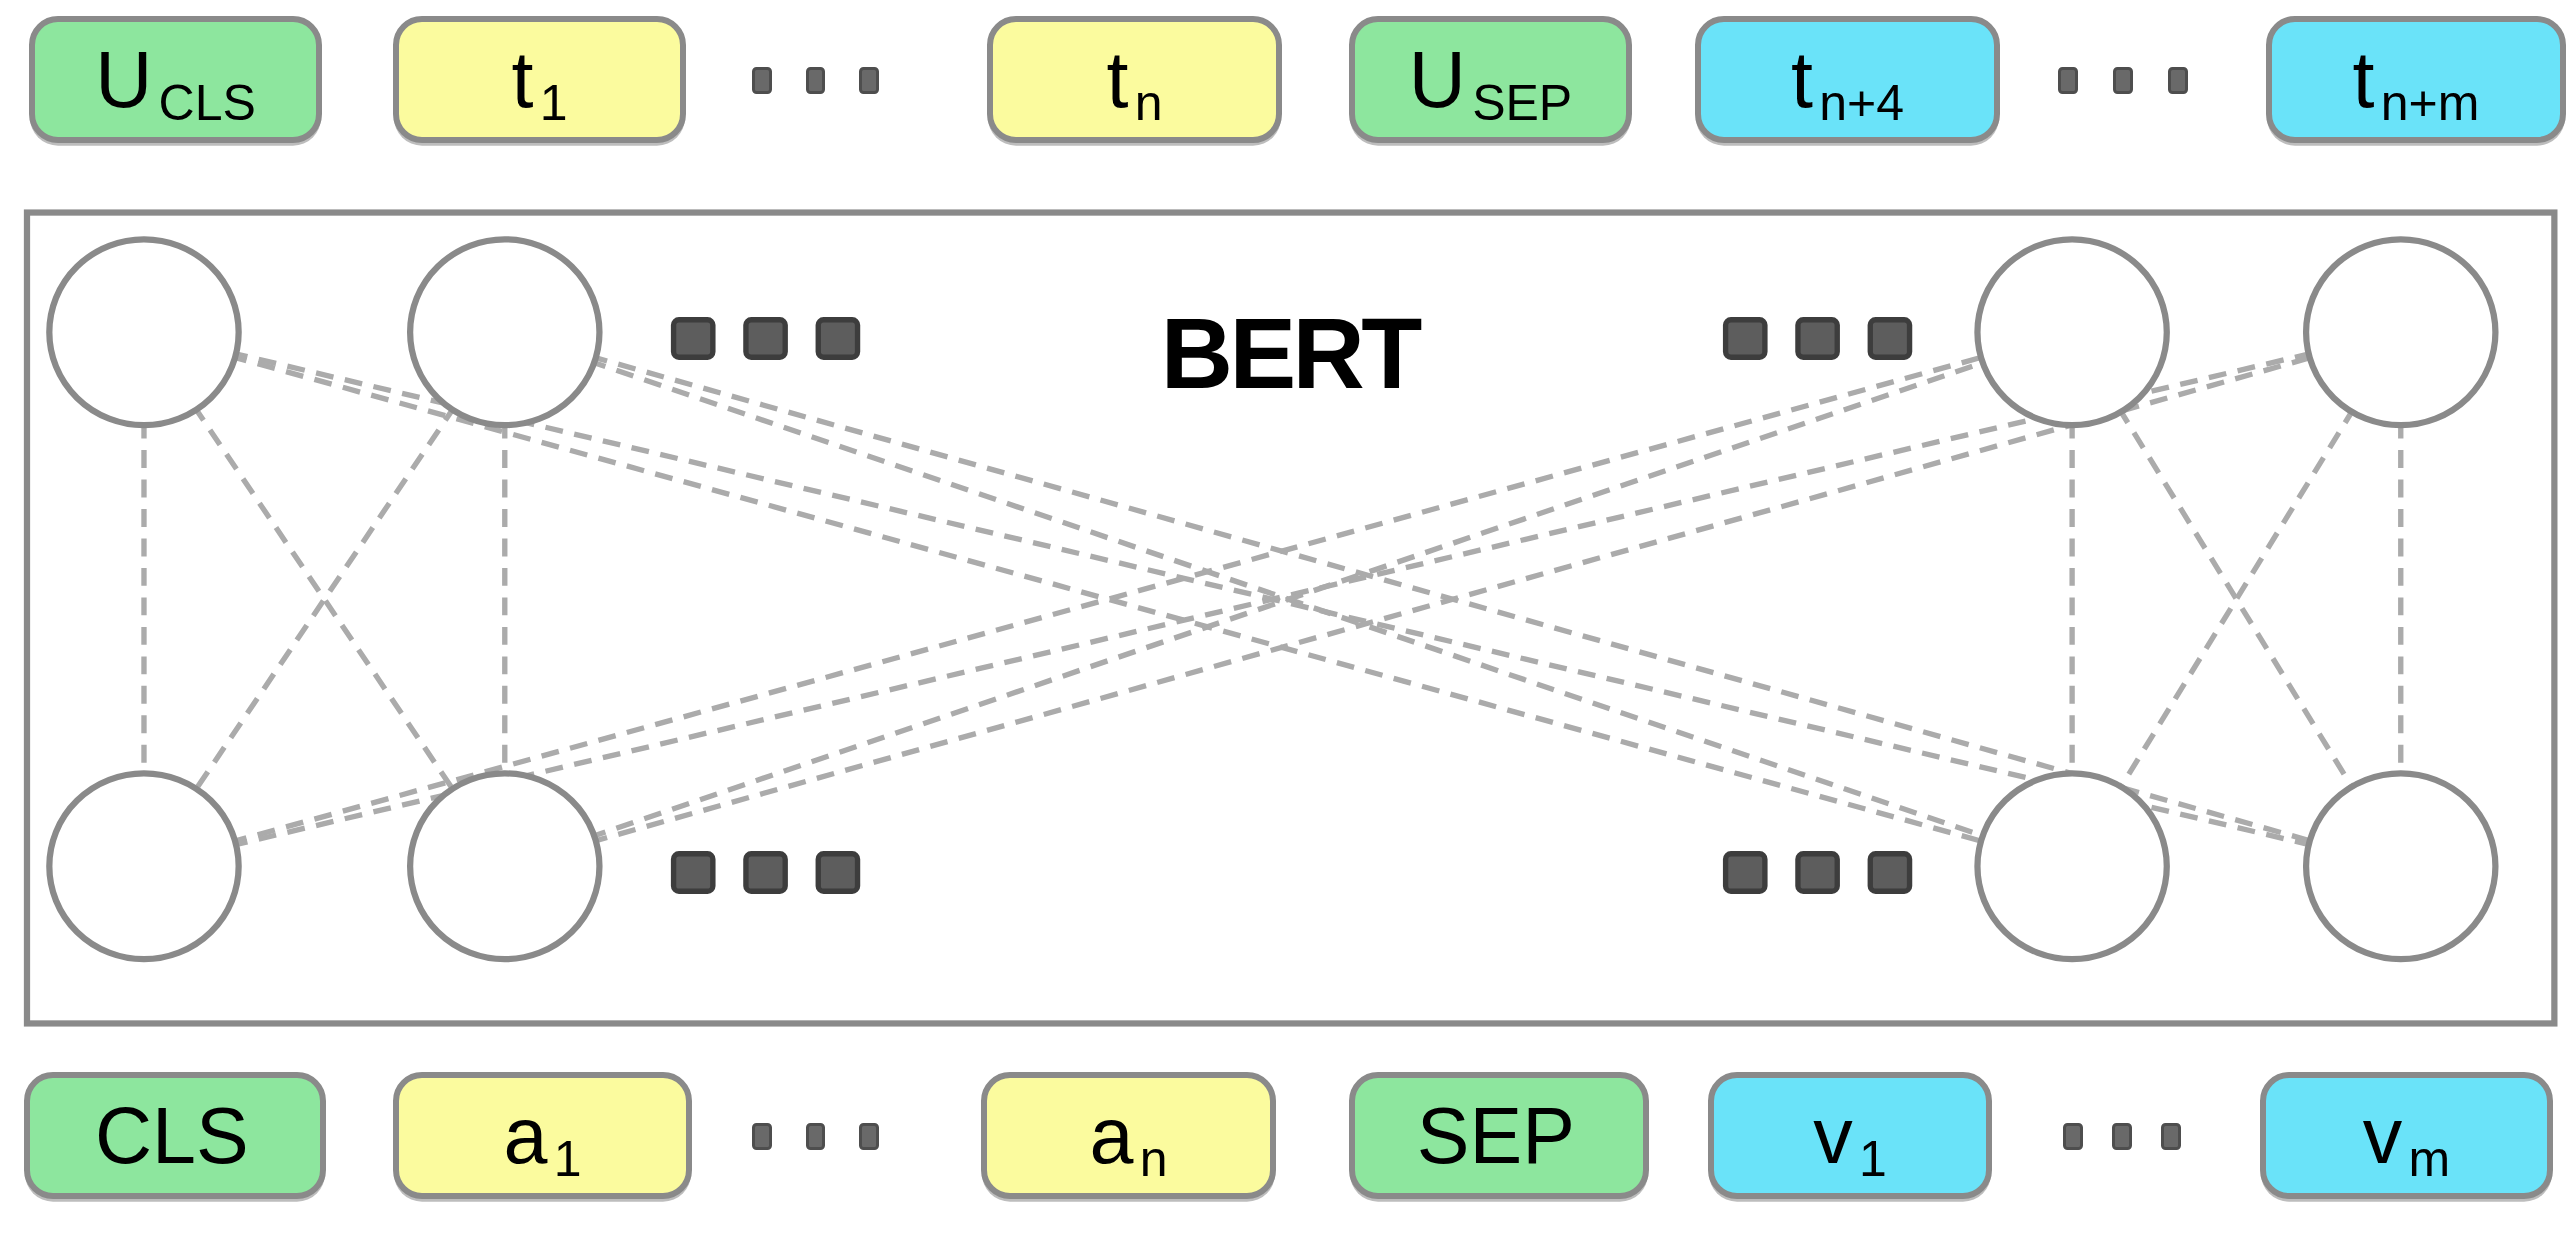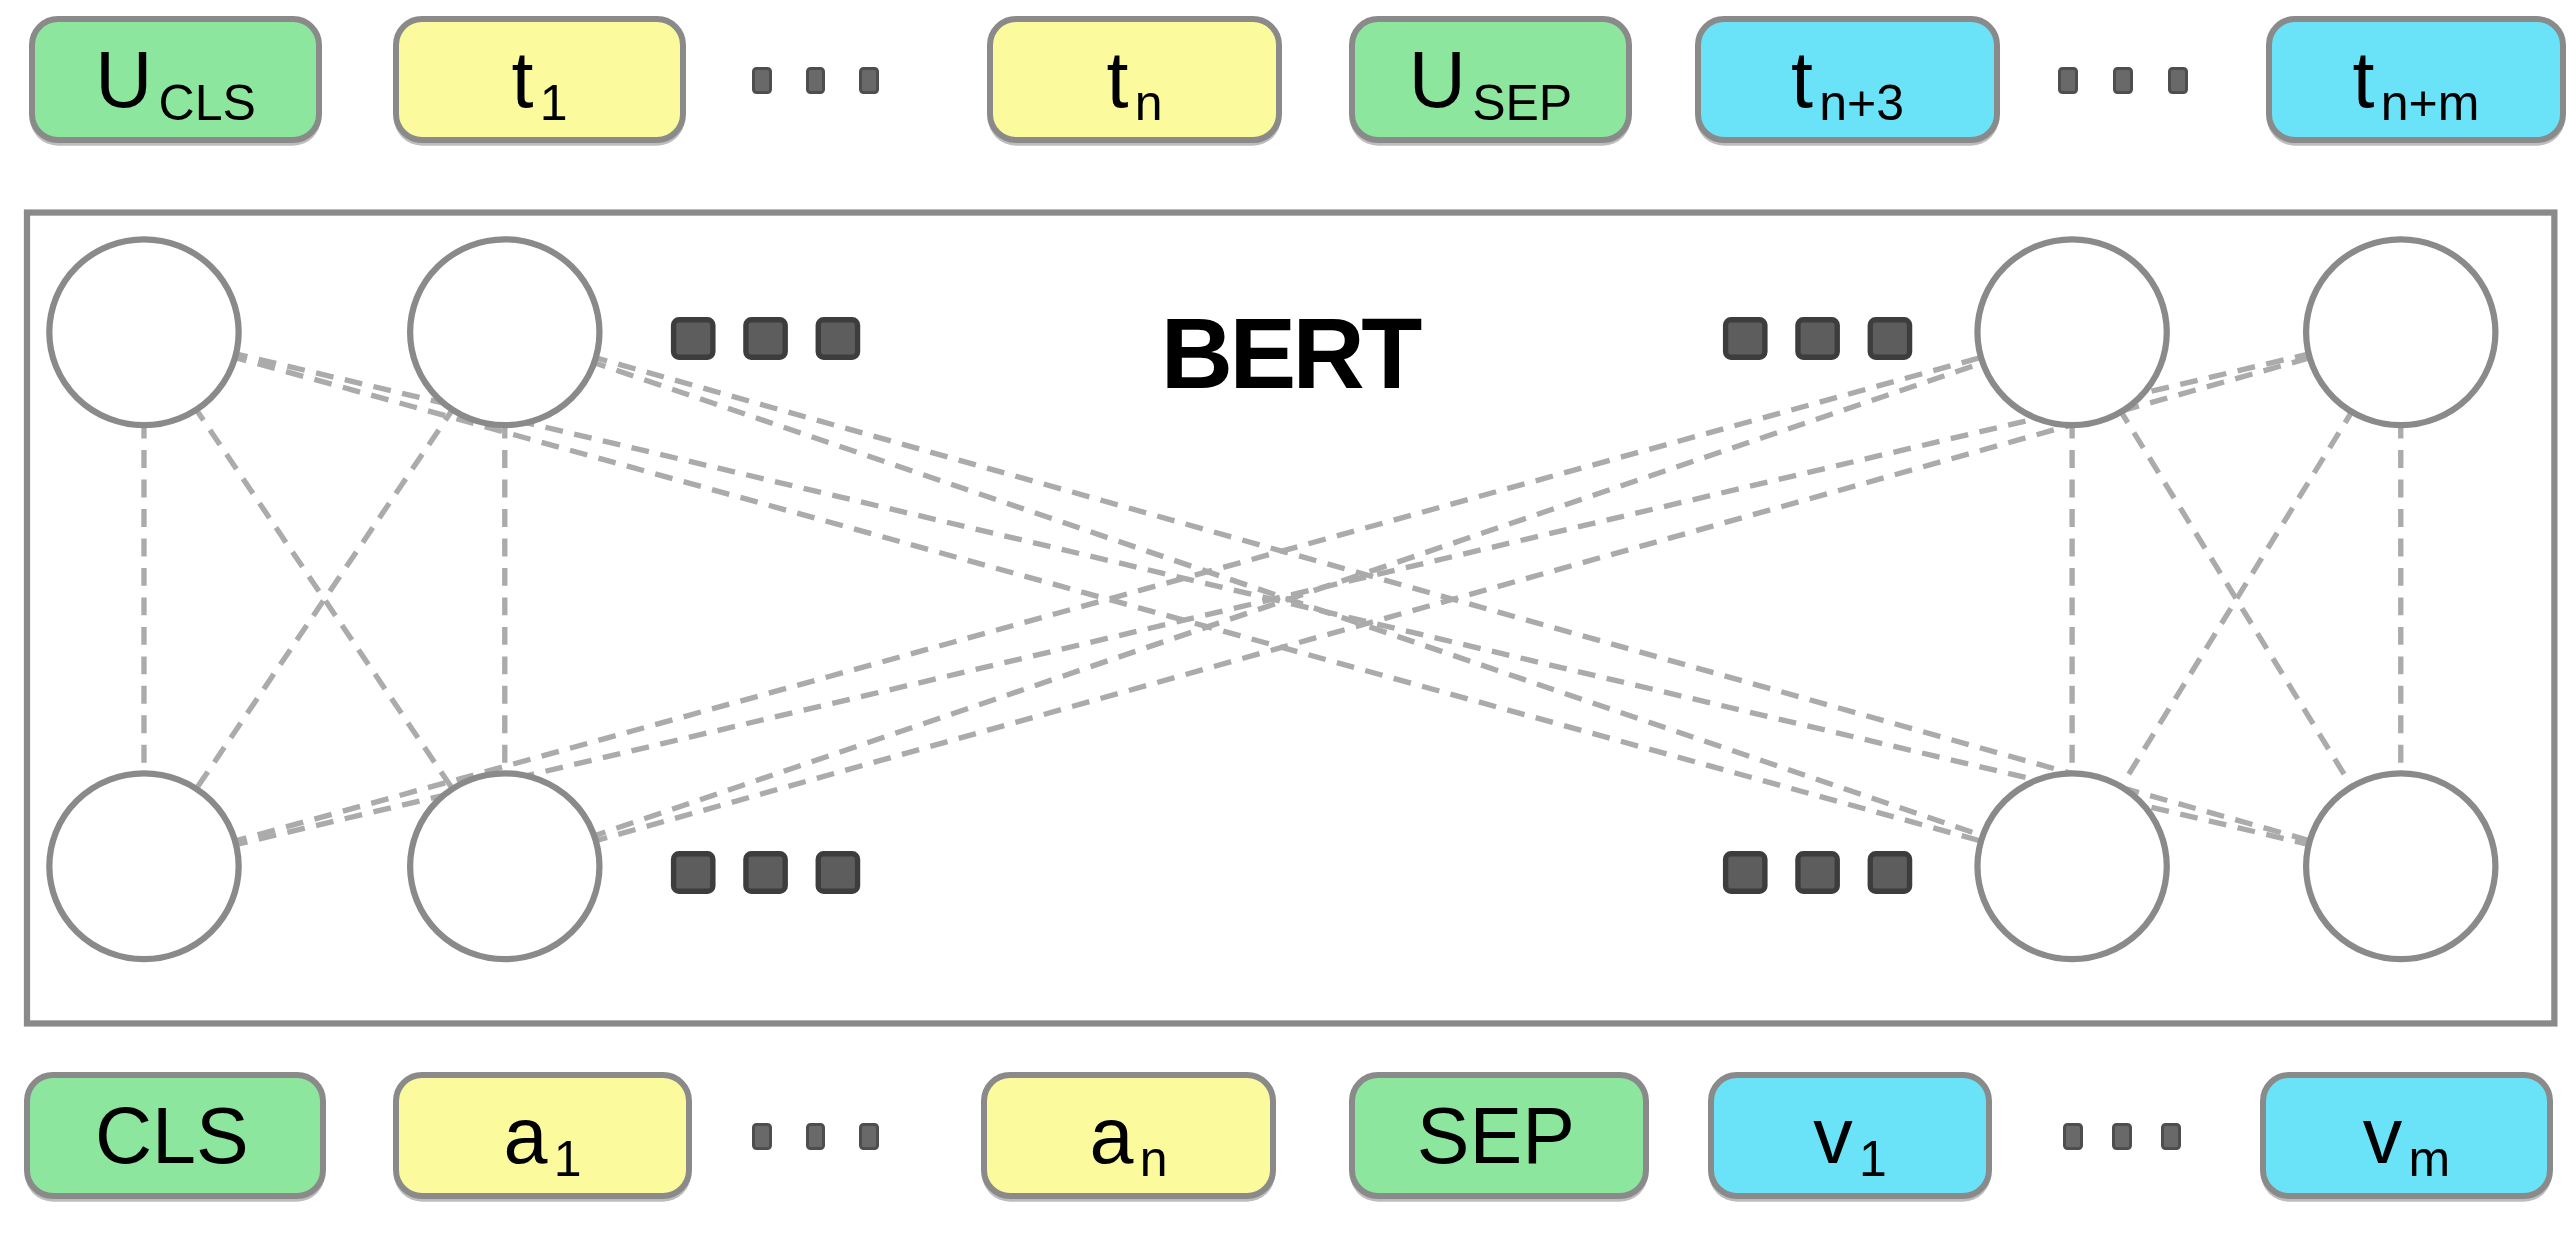--- a/index.html
+++ b/index.html
@@ -78,21 +78,21 @@
     <div class="token" style="left: 987px; top: 16px; width: 295px; height: 127px; background: rgb(251, 251, 158);">
       <span class="tbase">t</span>
         <span class="tsub">n</span>
     </div>
     <div class="token" style="left: 1349px; top: 16px; width: 283px; height: 127px; background: rgb(141, 230, 158);">
       <span class="tbase">U</span>
         <span class="tsub">SEP</span>
     </div>
     <div class="token" style="left: 1695px; top: 16px; width: 305px; height: 127px; background: rgb(106, 227, 249);">
       <span class="tbase">t</span>
-        <span class="tsub">n+3</span>
+        <span class="tsub">n+4</span>
     </div>
     <div class="dots" style="left: 2058px; top: 66px; width: 130px; height: 29px;">
       <span class="dot"></span>
         <span class="dot"></span>
         <span class="dot"></span>
     </div>
     <div class="token" style="left: 2266px; top: 16px; width: 300px; height: 127px; background: rgb(106, 227, 249);">
       <span class="tbase">t</span>
         <span class="tsub">n+m</span>
     </div>

